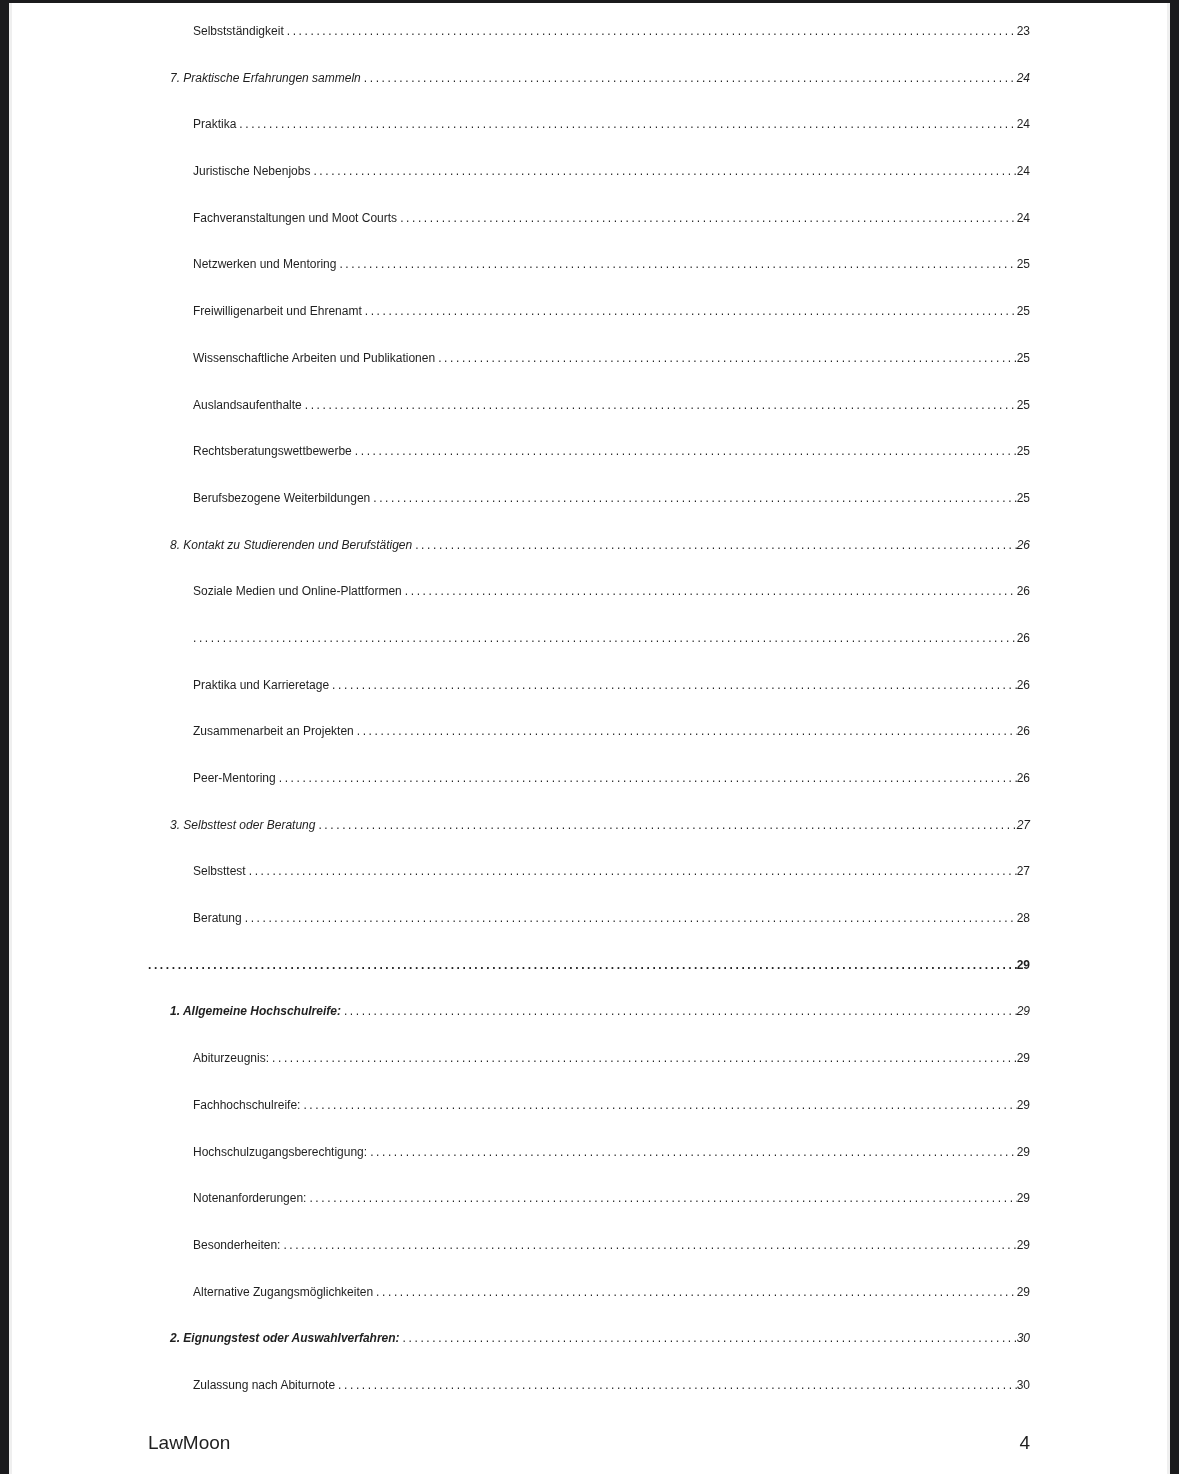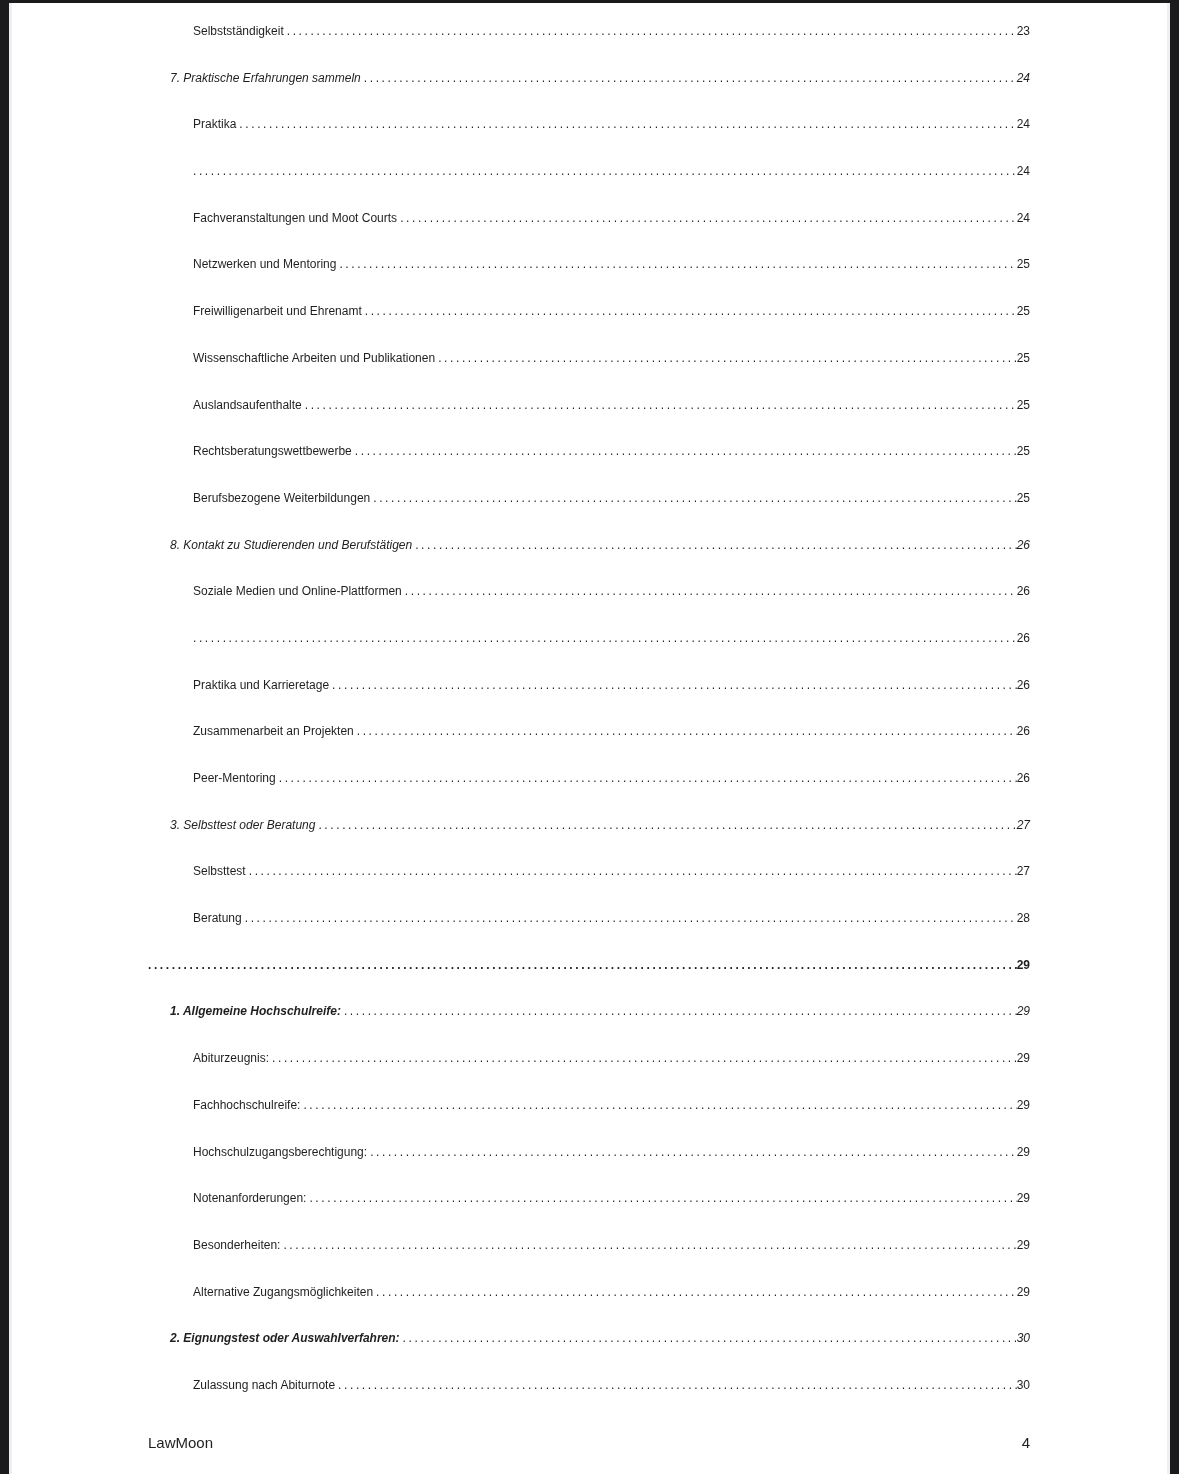--- a/index.html
+++ b/index.html
@@ -89,21 +89,21 @@
   .style-bold-italic .toc-page { font-style: italic; }
 
   
   .footer {
     position: absolute;
     left: 148px;
     right: 149px;
     top: 1428px;
     display: flex;
     justify-content: space-between;
-    font-size: 15px;
+    font-size: 19px;
     line-height: 30px;
   }
 </style>
 </head>
 <body style="background: rgb(255, 255, 255); color: rgb(31, 31, 31);">
 
 <div>
 
   <div class="edge-bar-top" style="background: rgb(27, 27, 29);"></div>
   <div class="edge-bar-left" style="background: rgb(27, 27, 29);"></div>
@@ -121,20 +121,21 @@
       <span class="toc-label">7. Praktische Erfahrungen sammeln</span>
       <span class="toc-leader">................................................................................................................................................................................................................................................................................................................................................................................................................</span>
       <span class="toc-page">24</span>
     </div>
       <div class="toc-row level-2 style-regular">
       <span class="toc-label">Praktika</span>
       <span class="toc-leader">................................................................................................................................................................................................................................................................................................................................................................................................................</span>
       <span class="toc-page">24</span>
     </div>
       <div class="toc-row level-2 style-regular">
+      <span class="toc-label">Juristische Nebenjobs</span>
       <span class="toc-leader">................................................................................................................................................................................................................................................................................................................................................................................................................</span>
       <span class="toc-page">24</span>
     </div>
       <div class="toc-row level-2 style-regular">
       <span class="toc-label">Fachveranstaltungen und Moot Courts</span>
       <span class="toc-leader">................................................................................................................................................................................................................................................................................................................................................................................................................</span>
       <span class="toc-page">24</span>
     </div>
       <div class="toc-row level-2 style-regular">
       <span class="toc-label">Netzwerken und Mentoring</span>

